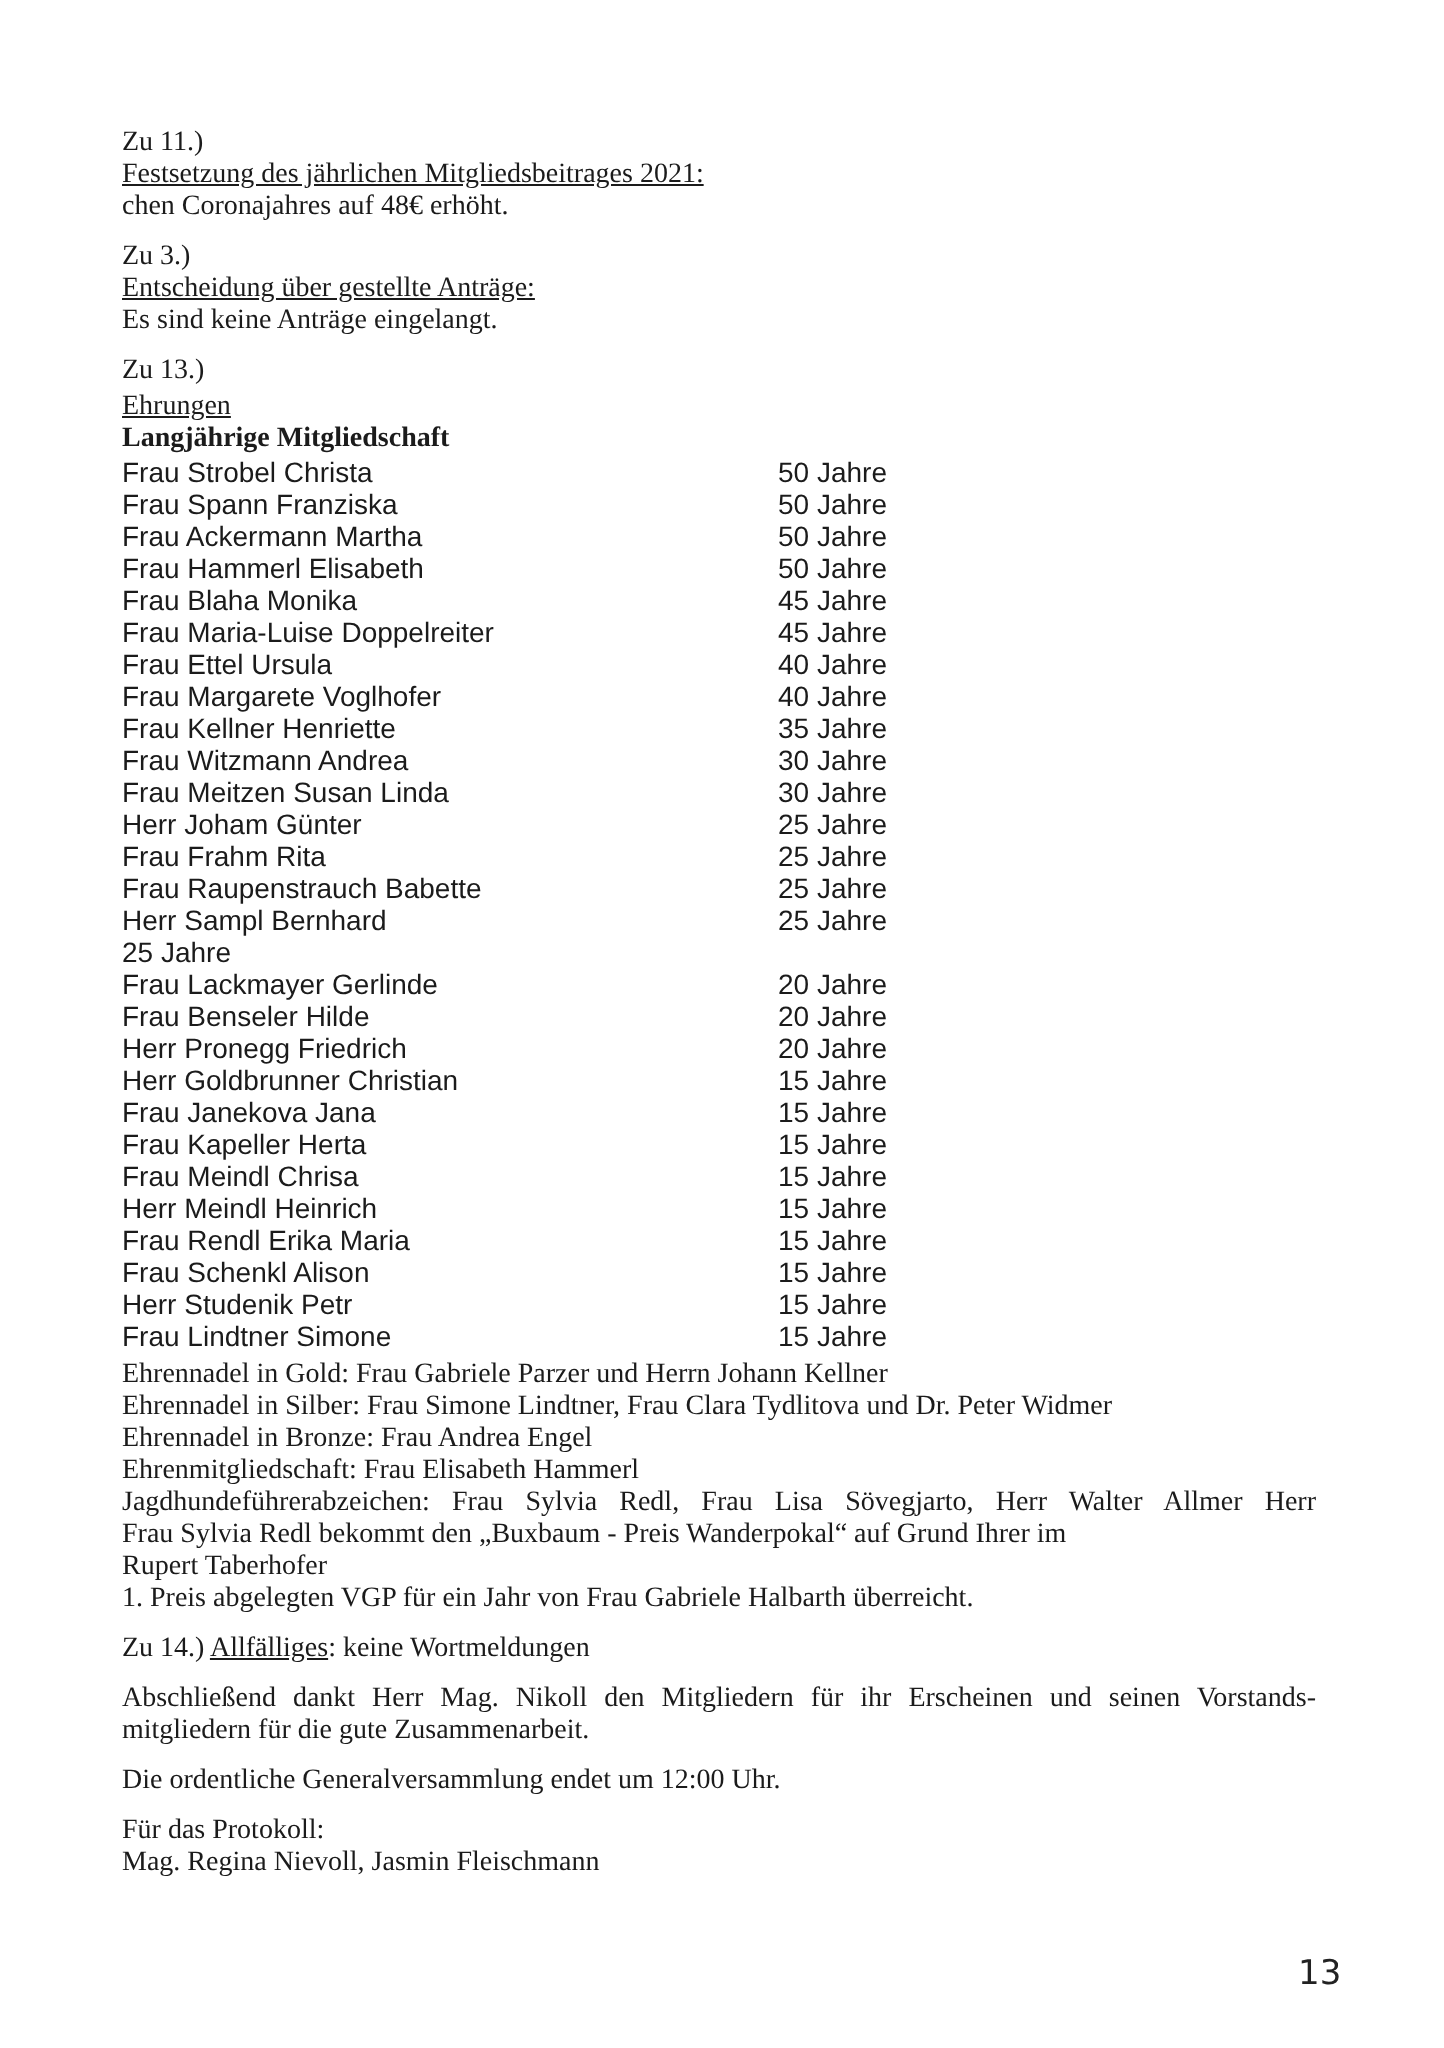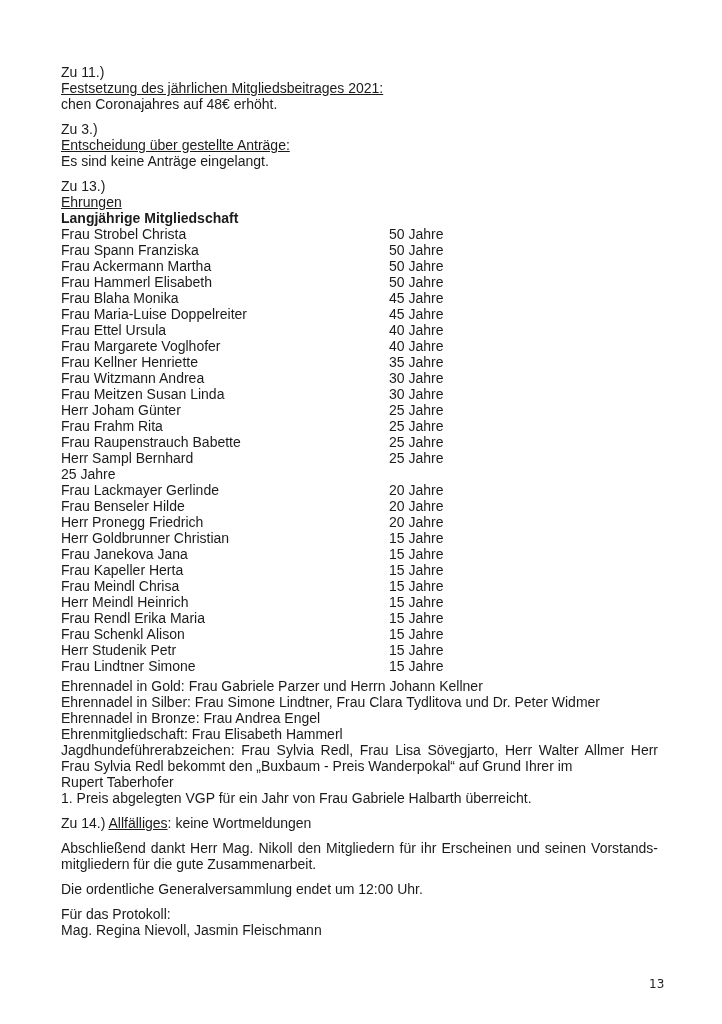--- a/index.html
+++ b/index.html
@@ -1,26 +1,26 @@
 <!DOCTYPE html>
 <html><head>
 <meta charset="utf-8">
 <style>
   html, body { margin:0; padding:0; background:#ffffff; }
   body { width:722px; height:1024px; position:relative; overflow:hidden;
          font-family:"Liberation Sans", sans-serif; font-size:14px; color:#1b1b1b; }
   .page { position:absolute; left:61px; top:64px; width:597px; line-height:16px; }
-  .line { white-space:nowrap; height:16px; }
+  .line { white-space:nowrap; height:16px;font-family:Liberation Serif, serif; }
   .u { text-decoration:underline; text-underline-offset:1px; }
   .b { font-weight:bold; }
   .gap { height:9px; }
   .just { text-align:justify; text-align-last:justify; white-space:normal; }
   .row { display:flex; height:16px; white-space:nowrap; }
   .row .name { width:328px; }
-  .pagenum { position:absolute; left:649px; top:977px; font-family:"DejaVu Sans", sans-serif; font-size:12px; color:#222; }
+  .pagenum { position:absolute; left:649px; top:977px; font-family:"DejaVu Sans", sans-serif; font-size:17px; color:#222; }
 </style>
 </head>
 <body>
 
 <div class="page">
   <div class="line">Zu 11.)</div>
   <div class="line u">Festsetzung des jährlichen Mitgliedsbeitrages 2021:</div>
   <div class="line">chen Coronajahres auf 48€ erhöht.</div>
   <div class="gap"></div>
 

